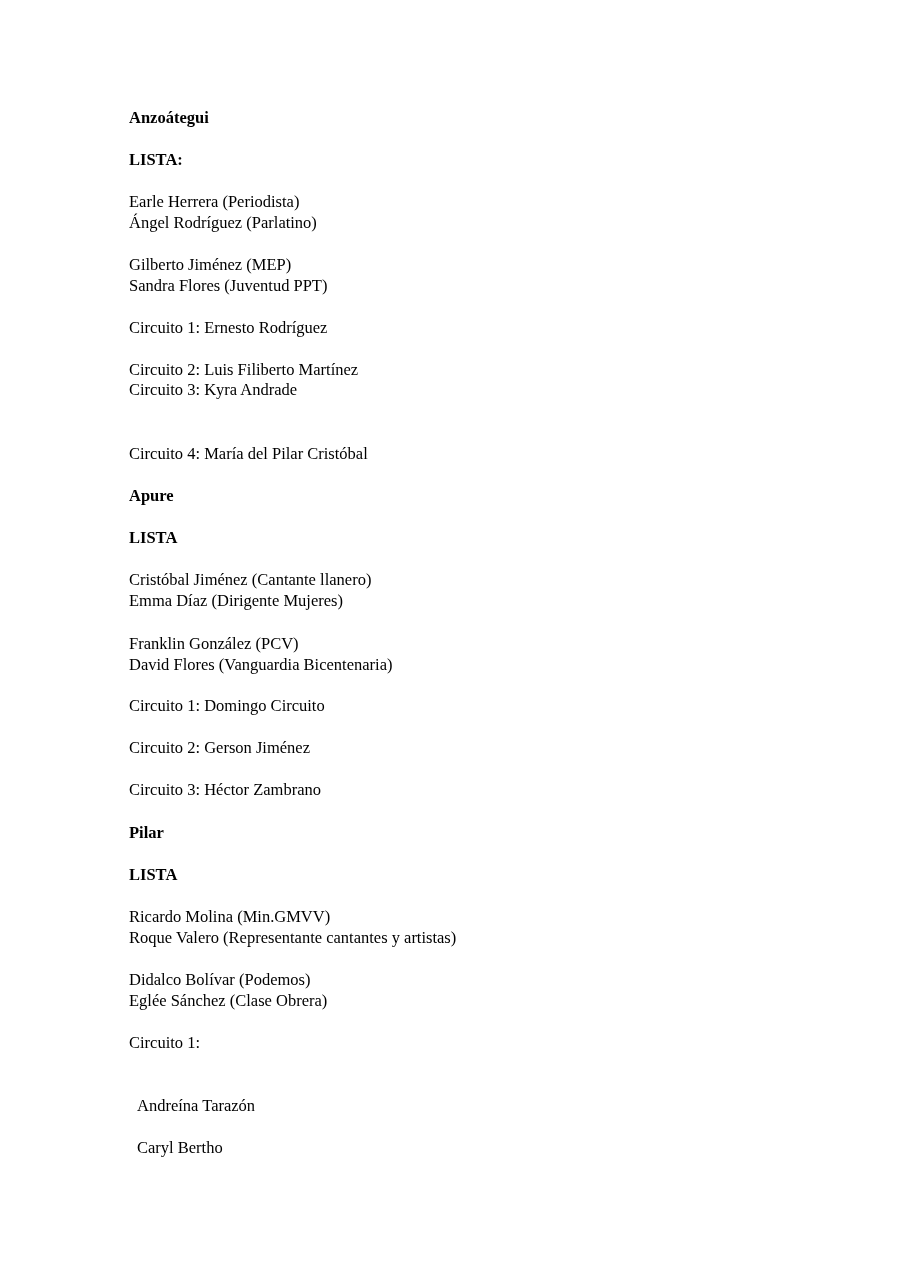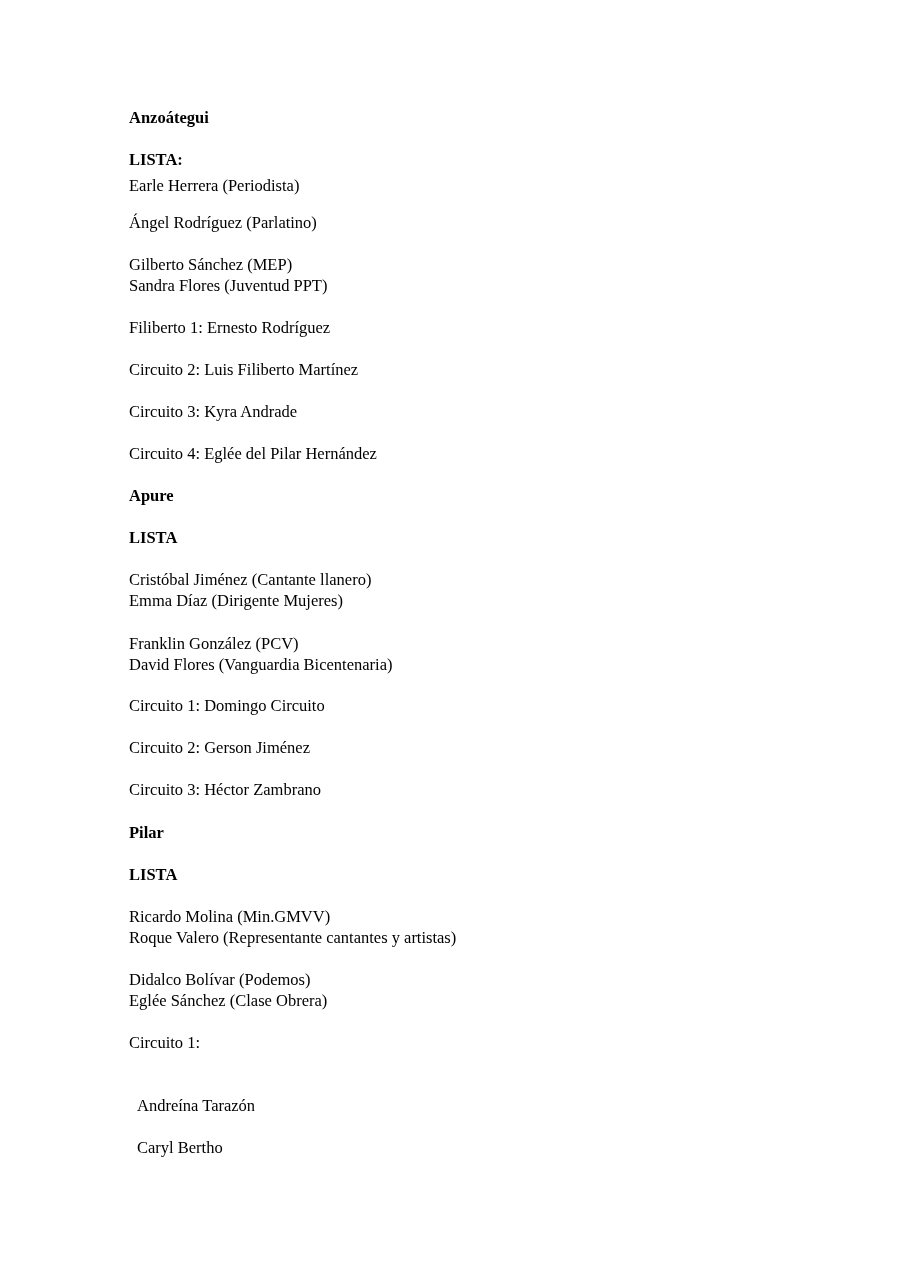--- a/index.html
+++ b/index.html
@@ -26,28 +26,28 @@
     .bold { font-weight: bold; }
     .indent { left: 137px; }
   </style>
 </head>
 <body>
 
 <div>
 
   <div class="line bold" style="top:107px">Anzoátegui</div>
   <div class="line bold" style="top:149px">LISTA:</div>
-  <div class="line" style="top:175px">Earle Herrera (Periodista)</div>
+  <div class="line" style="top:191px">Earle Herrera (Periodista)</div>
   <div class="line" style="top:212px">Ángel Rodríguez (Parlatino)</div>
-  <div class="line" style="top:254px">Gilberto Sánchez (MEP)</div>
+  <div class="line" style="top:254px">Gilberto Jiménez (MEP)</div>
   <div class="line" style="top:275px">Sandra Flores (Juventud PPT)</div>
-  <div class="line" style="top:317px">Filiberto 1: Ernesto Rodríguez</div>
+  <div class="line" style="top:317px">Circuito 1: Ernesto Rodríguez</div>
   <div class="line" style="top:359px">Circuito 2: Luis Filiberto Martínez</div>
-  <div class="line" style="top:401px">Circuito 3: Kyra Andrade</div>
-  <div class="line" style="top:443px">Circuito 4: Eglée del Pilar Hernández</div>
+  <div class="line" style="top:379px">Circuito 3: Kyra Andrade</div>
+  <div class="line" style="top:443px">Circuito 4: María del Pilar Cristóbal</div>
 
   <div class="line bold" style="top:485px">Apure</div>
   <div class="line bold" style="top:527px">LISTA</div>
   <div class="line" style="top:569px">Cristóbal Jiménez (Cantante llanero)</div>
   <div class="line" style="top:590px">Emma Díaz (Dirigente Mujeres)</div>
   <div class="line" style="top:633px">Franklin González (PCV)</div>
   <div class="line" style="top:654px">David Flores (Vanguardia Bicentenaria)</div>
   <div class="line" style="top:695px">Circuito 1: Domingo Circuito</div>
   <div class="line" style="top:737px">Circuito 2: Gerson Jiménez</div>
   <div class="line" style="top:779px">Circuito 3: Héctor Zambrano</div>

